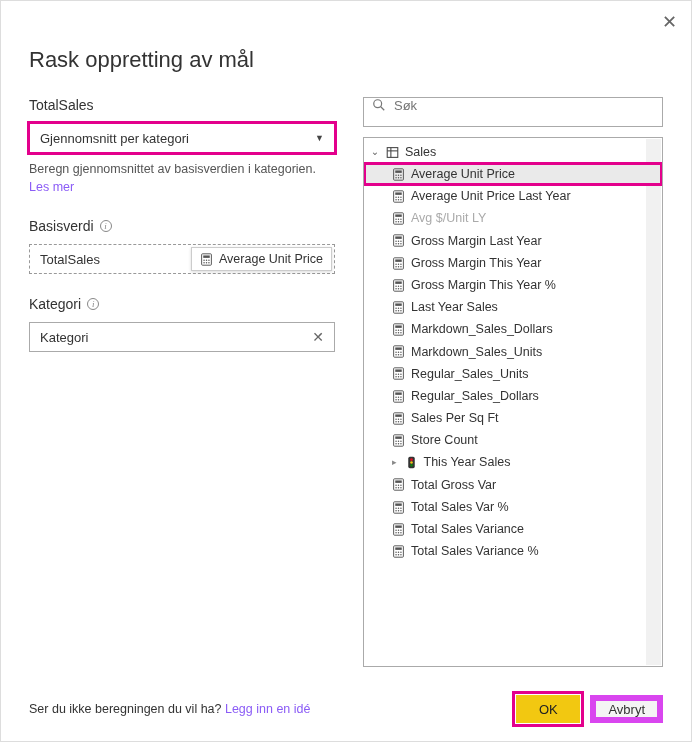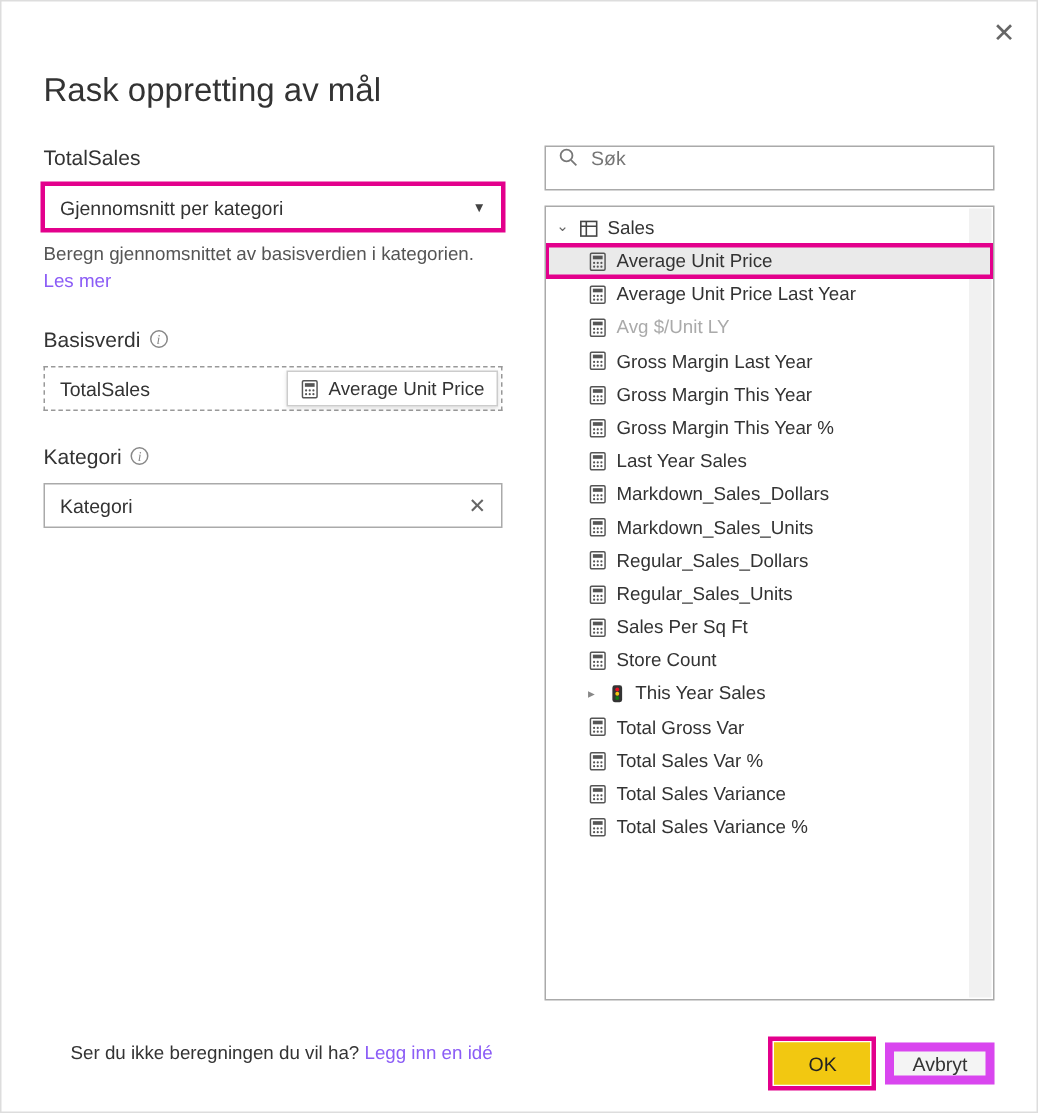--- a/index.html
+++ b/index.html
@@ -172,23 +172,24 @@
   }
   .tree-row.dim { color: #aaa; }
   .chev { font-size: 10px; color: #666; width: 10px; display: inline-block; text-align: center; }
   .cat-icon, .row-icon, .stop-icon {
     width: 13px; height: 13px; flex-shrink: 0;
   }
   .chev-right { font-size: 9px; color: #888; margin-right: 2px; }
   .footer {
     position: absolute;
     bottom: 18px;
-    left: 46px;
+    left: 28px;
     right: 28px;
     display: flex;
+    align-items: center;
     justify-content: space-between;
     font-size: 12.5px;
   }
   .btn-row { display: flex; gap: 10px; }
   .btn {
     min-width: 64px;
     height: 28px;
     border: 6px solid #d946ef;
     background: #f4f4f4;
     font-size: 13px;
@@ -413,34 +414,34 @@
               <svg class="row-icon" viewBox="0 0 16 16">
                 <rect x="2" y="1" width="12" height="14" rx="1" fill="none" stroke="#555" stroke-width="1.2"></rect>
                 <rect x="4" y="3" width="8" height="3" fill="#555"></rect>
                 <circle cx="5" cy="9" r="0.9" fill="#555"></circle>
                 <circle cx="8" cy="9" r="0.9" fill="#555"></circle>
                 <circle cx="11" cy="9" r="0.9" fill="#555"></circle>
                 <circle cx="5" cy="12" r="0.9" fill="#555"></circle>
                 <circle cx="8" cy="12" r="0.9" fill="#555"></circle>
                 <circle cx="11" cy="12" r="0.9" fill="#555"></circle>
               </svg>
+              <span>Regular_Sales_Units</span>
+            </div>
+            <div class="tree-row child">
+              <svg class="row-icon" viewBox="0 0 16 16">
+                <rect x="2" y="1" width="12" height="14" rx="1" fill="none" stroke="#555" stroke-width="1.2"></rect>
+                <rect x="4" y="3" width="8" height="3" fill="#555"></rect>
+                <circle cx="5" cy="9" r="0.9" fill="#555"></circle>
+                <circle cx="8" cy="9" r="0.9" fill="#555"></circle>
+                <circle cx="11" cy="9" r="0.9" fill="#555"></circle>
+                <circle cx="5" cy="12" r="0.9" fill="#555"></circle>
+                <circle cx="8" cy="12" r="0.9" fill="#555"></circle>
+                <circle cx="11" cy="12" r="0.9" fill="#555"></circle>
+              </svg>
               <span>Regular_Sales_Dollars</span>
-            </div>
-            <div class="tree-row child">
-              <svg class="row-icon" viewBox="0 0 16 16">
-                <rect x="2" y="1" width="12" height="14" rx="1" fill="none" stroke="#555" stroke-width="1.2"></rect>
-                <rect x="4" y="3" width="8" height="3" fill="#555"></rect>
-                <circle cx="5" cy="9" r="0.9" fill="#555"></circle>
-                <circle cx="8" cy="9" r="0.9" fill="#555"></circle>
-                <circle cx="11" cy="9" r="0.9" fill="#555"></circle>
-                <circle cx="5" cy="12" r="0.9" fill="#555"></circle>
-                <circle cx="8" cy="12" r="0.9" fill="#555"></circle>
-                <circle cx="11" cy="12" r="0.9" fill="#555"></circle>
-              </svg>
-              <span>Regular_Sales_Units</span>
             </div>
             <div class="tree-row child">
               <svg class="row-icon" viewBox="0 0 16 16">
                 <rect x="2" y="1" width="12" height="14" rx="1" fill="none" stroke="#555" stroke-width="1.2"></rect>
                 <rect x="4" y="3" width="8" height="3" fill="#555"></rect>
                 <circle cx="5" cy="9" r="0.9" fill="#555"></circle>
                 <circle cx="8" cy="9" r="0.9" fill="#555"></circle>
                 <circle cx="11" cy="9" r="0.9" fill="#555"></circle>
                 <circle cx="5" cy="12" r="0.9" fill="#555"></circle>
                 <circle cx="8" cy="12" r="0.9" fill="#555"></circle>

